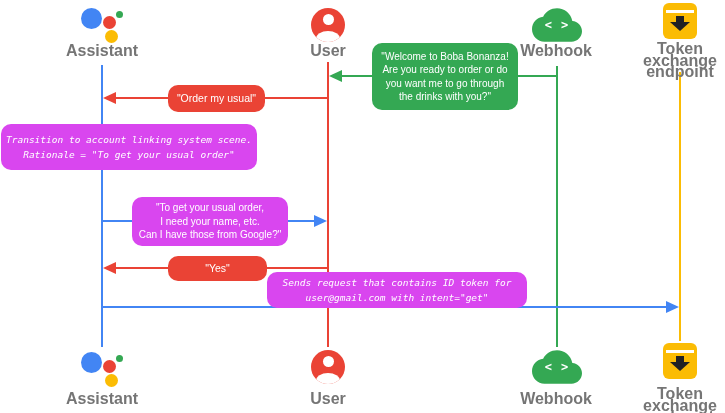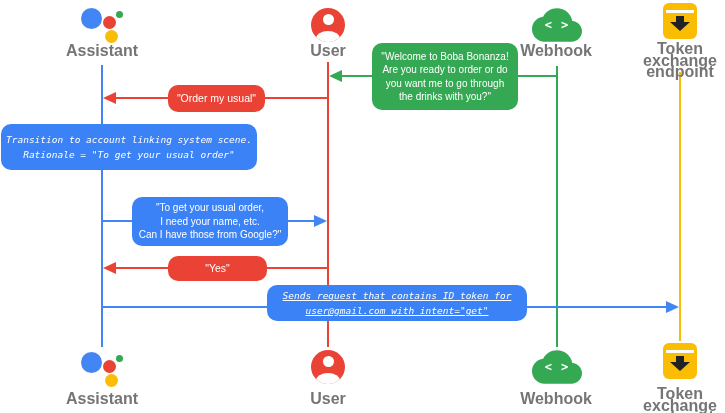--- a/index.html
+++ b/index.html
@@ -55,21 +55,21 @@
   .ahead.left.red{border-right:13px solid #ea4335;}
   .ahead.right.blue{border-left:13px solid #4285f4;}
 
   
   .bubble{position:absolute;color:#fff;border-radius:10px;display:flex;align-items:center;
           justify-content:center;text-align:center;white-space:pre;z-index:4;}
   .bubble.sans{font:10px/13.5px "Liberation Sans",sans-serif;}
   .bubble.code{font:italic 9.5px/15px "DejaVu Sans Mono",monospace;padding:0 4px;box-sizing:border-box;}
   .bg-green{background:#34a853;}
   .bg-red{background:#ea4335;}
-  .bg-blue{background:#3b82f6;}
+  .bg-blue{background:#d946ef;}
 </style>
 </head>
 <body>
 
 <div class="canvas">
 
   <div class="lifeline ll-blue" style="left:101px;top:65px;height:282px;"></div>
   <div class="lifeline ll-red" style="left:327px;top:62px;height:285px;"></div>
   <div class="lifeline ll-green" style="left:556px;top:66px;height:281px;"></div>
   <div class="lifeline ll-yellow" style="left:679px;top:72px;height:269px;"></div>
@@ -153,16 +153,16 @@
   <div class="bubble sans bg-blue" style="left:132px;top:197px;width:156px;height:49px;">"To get your usual order,
 I need your name, etc.
 Can I have those from Google?"</div>
 
   <div class="mline red" style="left:114px;top:267px;width:214px;"></div>
   <div class="ahead left red" style="left:103px;top:262px;"></div>
   <div class="bubble sans bg-red" style="left:168px;top:256px;width:99px;height:25px;font-size:10.5px;">"Yes"</div>
 
   <div class="mline blue" style="left:102px;top:306px;width:564px;"></div>
   <div class="ahead right blue" style="left:666px;top:301px;"></div>
-  <div class="bubble code bg-blue" style="left:267px;top:285px;width:260px;height:36px;text-decoration:underline;">Sends request that contains ID token for
+  <div class="bubble code bg-blue" style="left:267px;top:272px;width:260px;height:36px;">Sends request that contains ID token for
 user@gmail.com with intent="get"</div>
 
 </div>
 
 </body></html>

